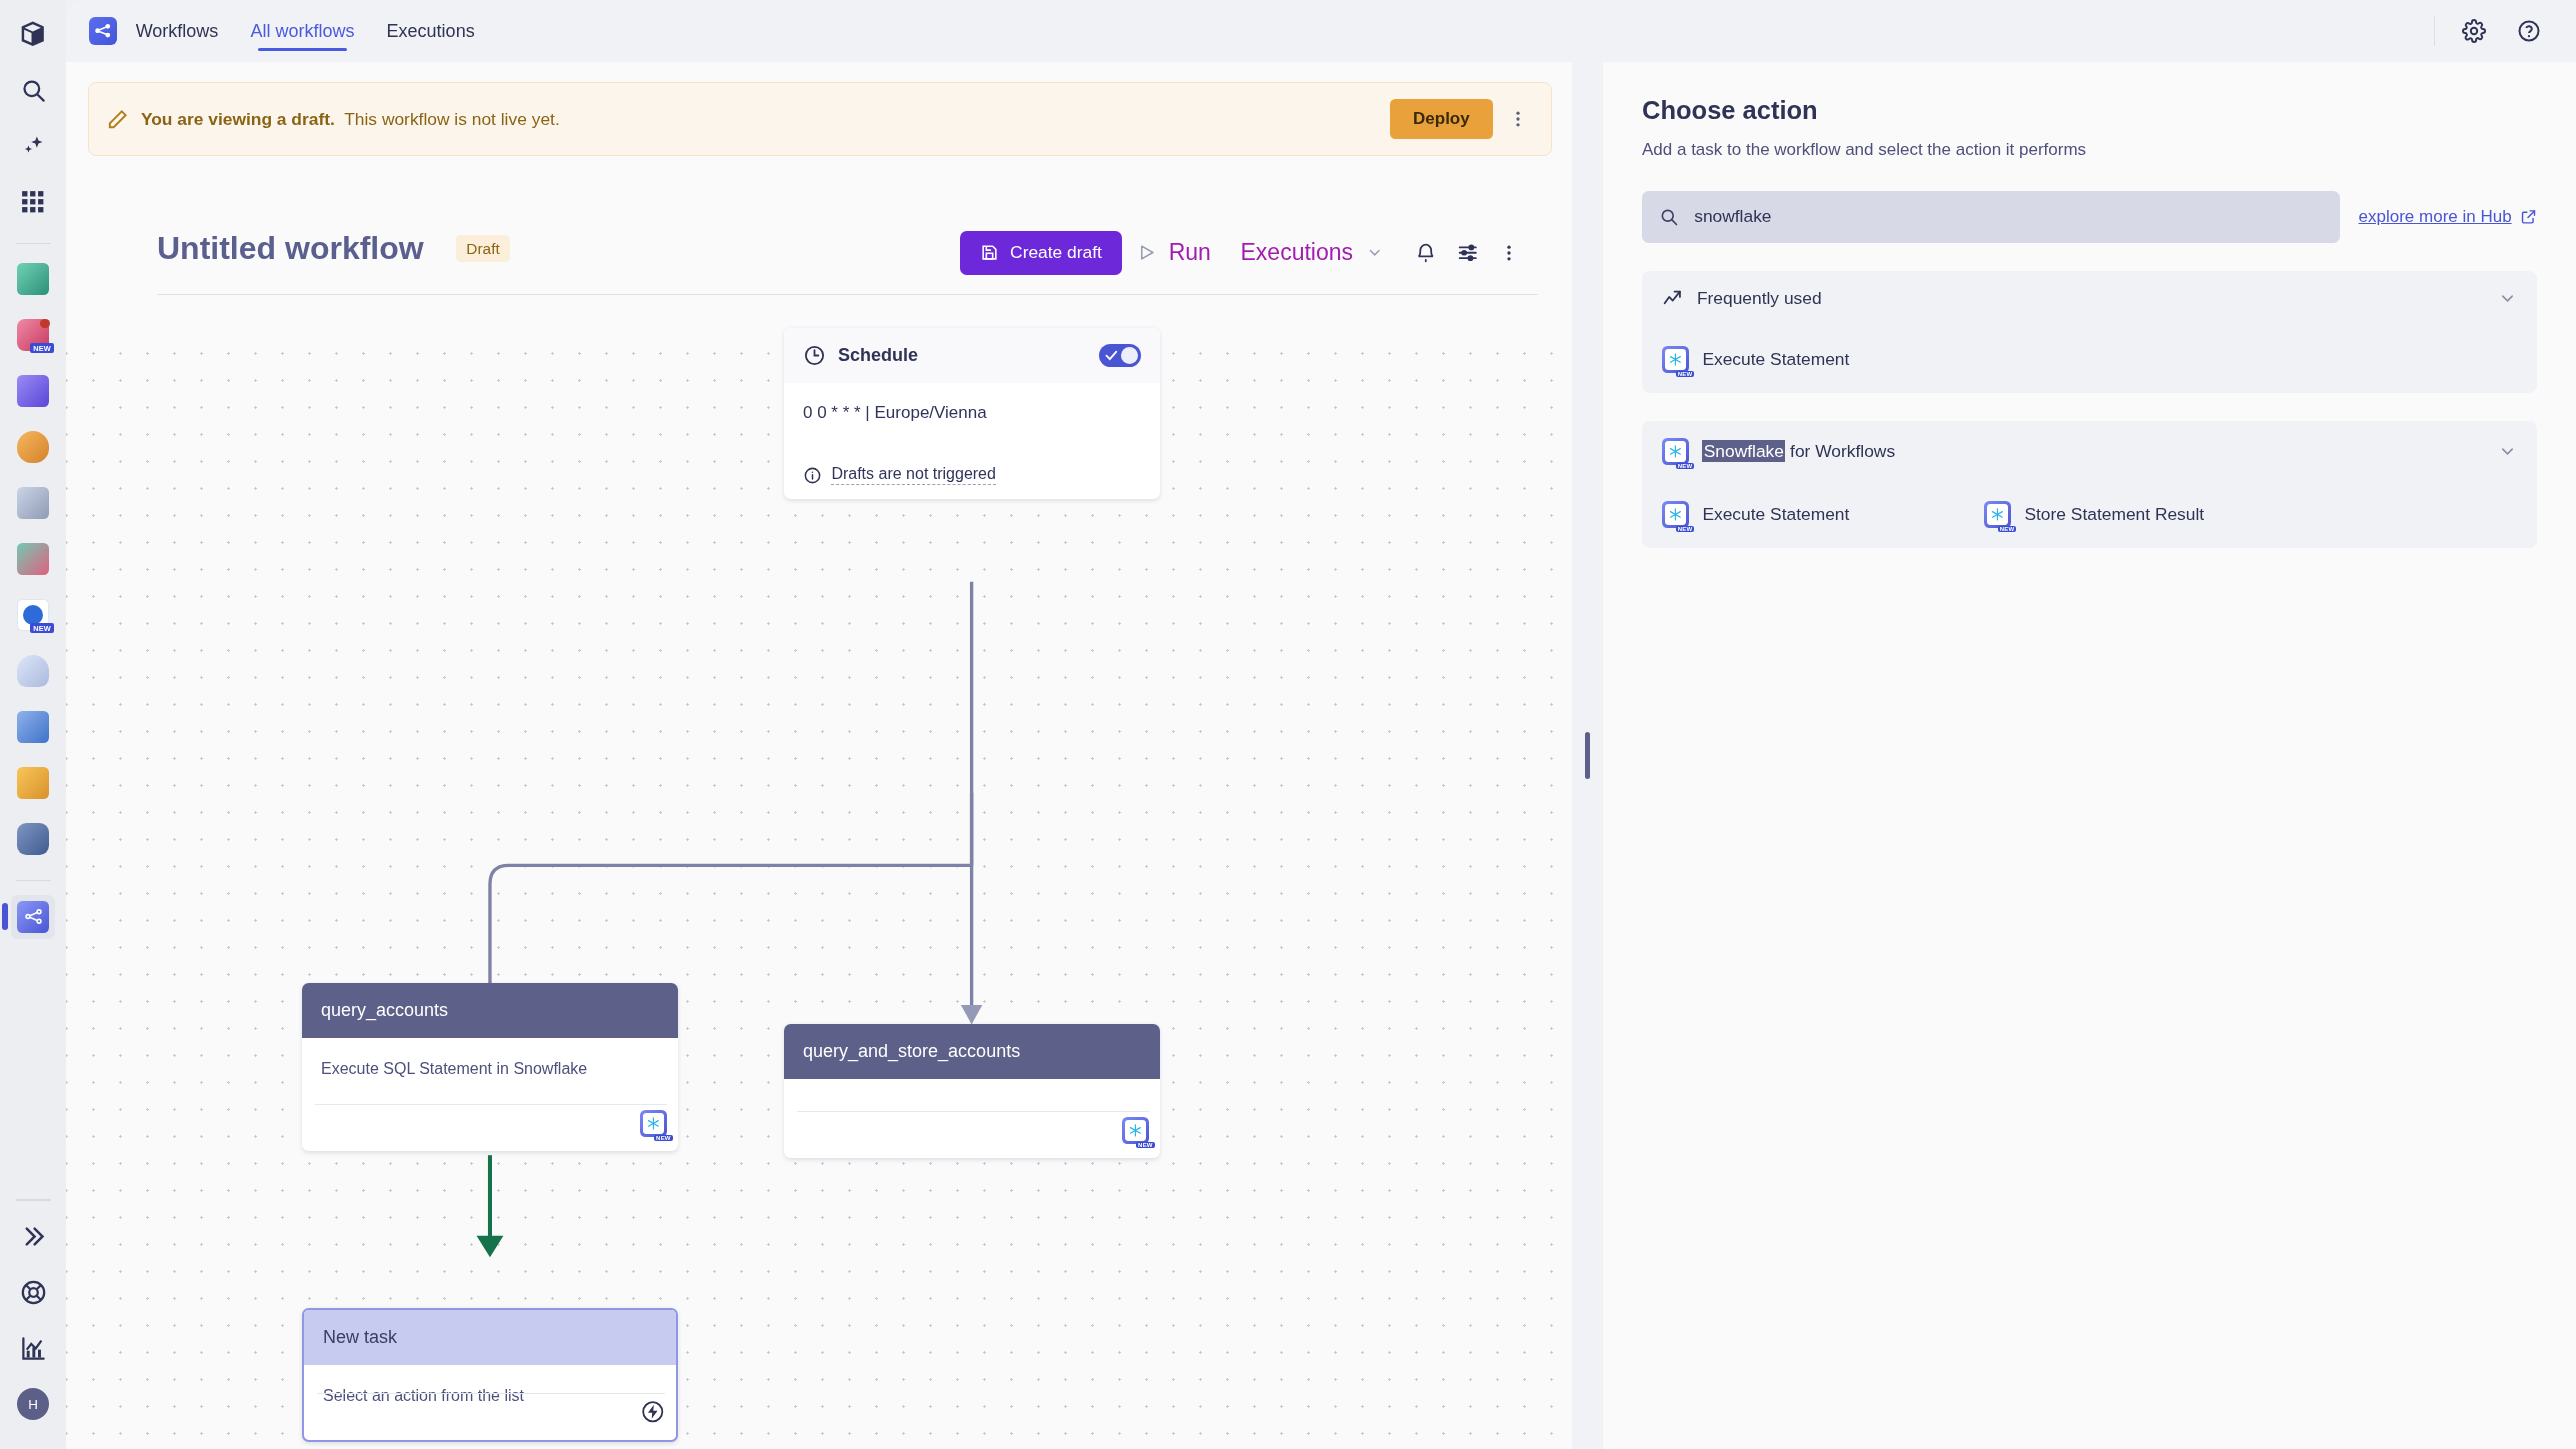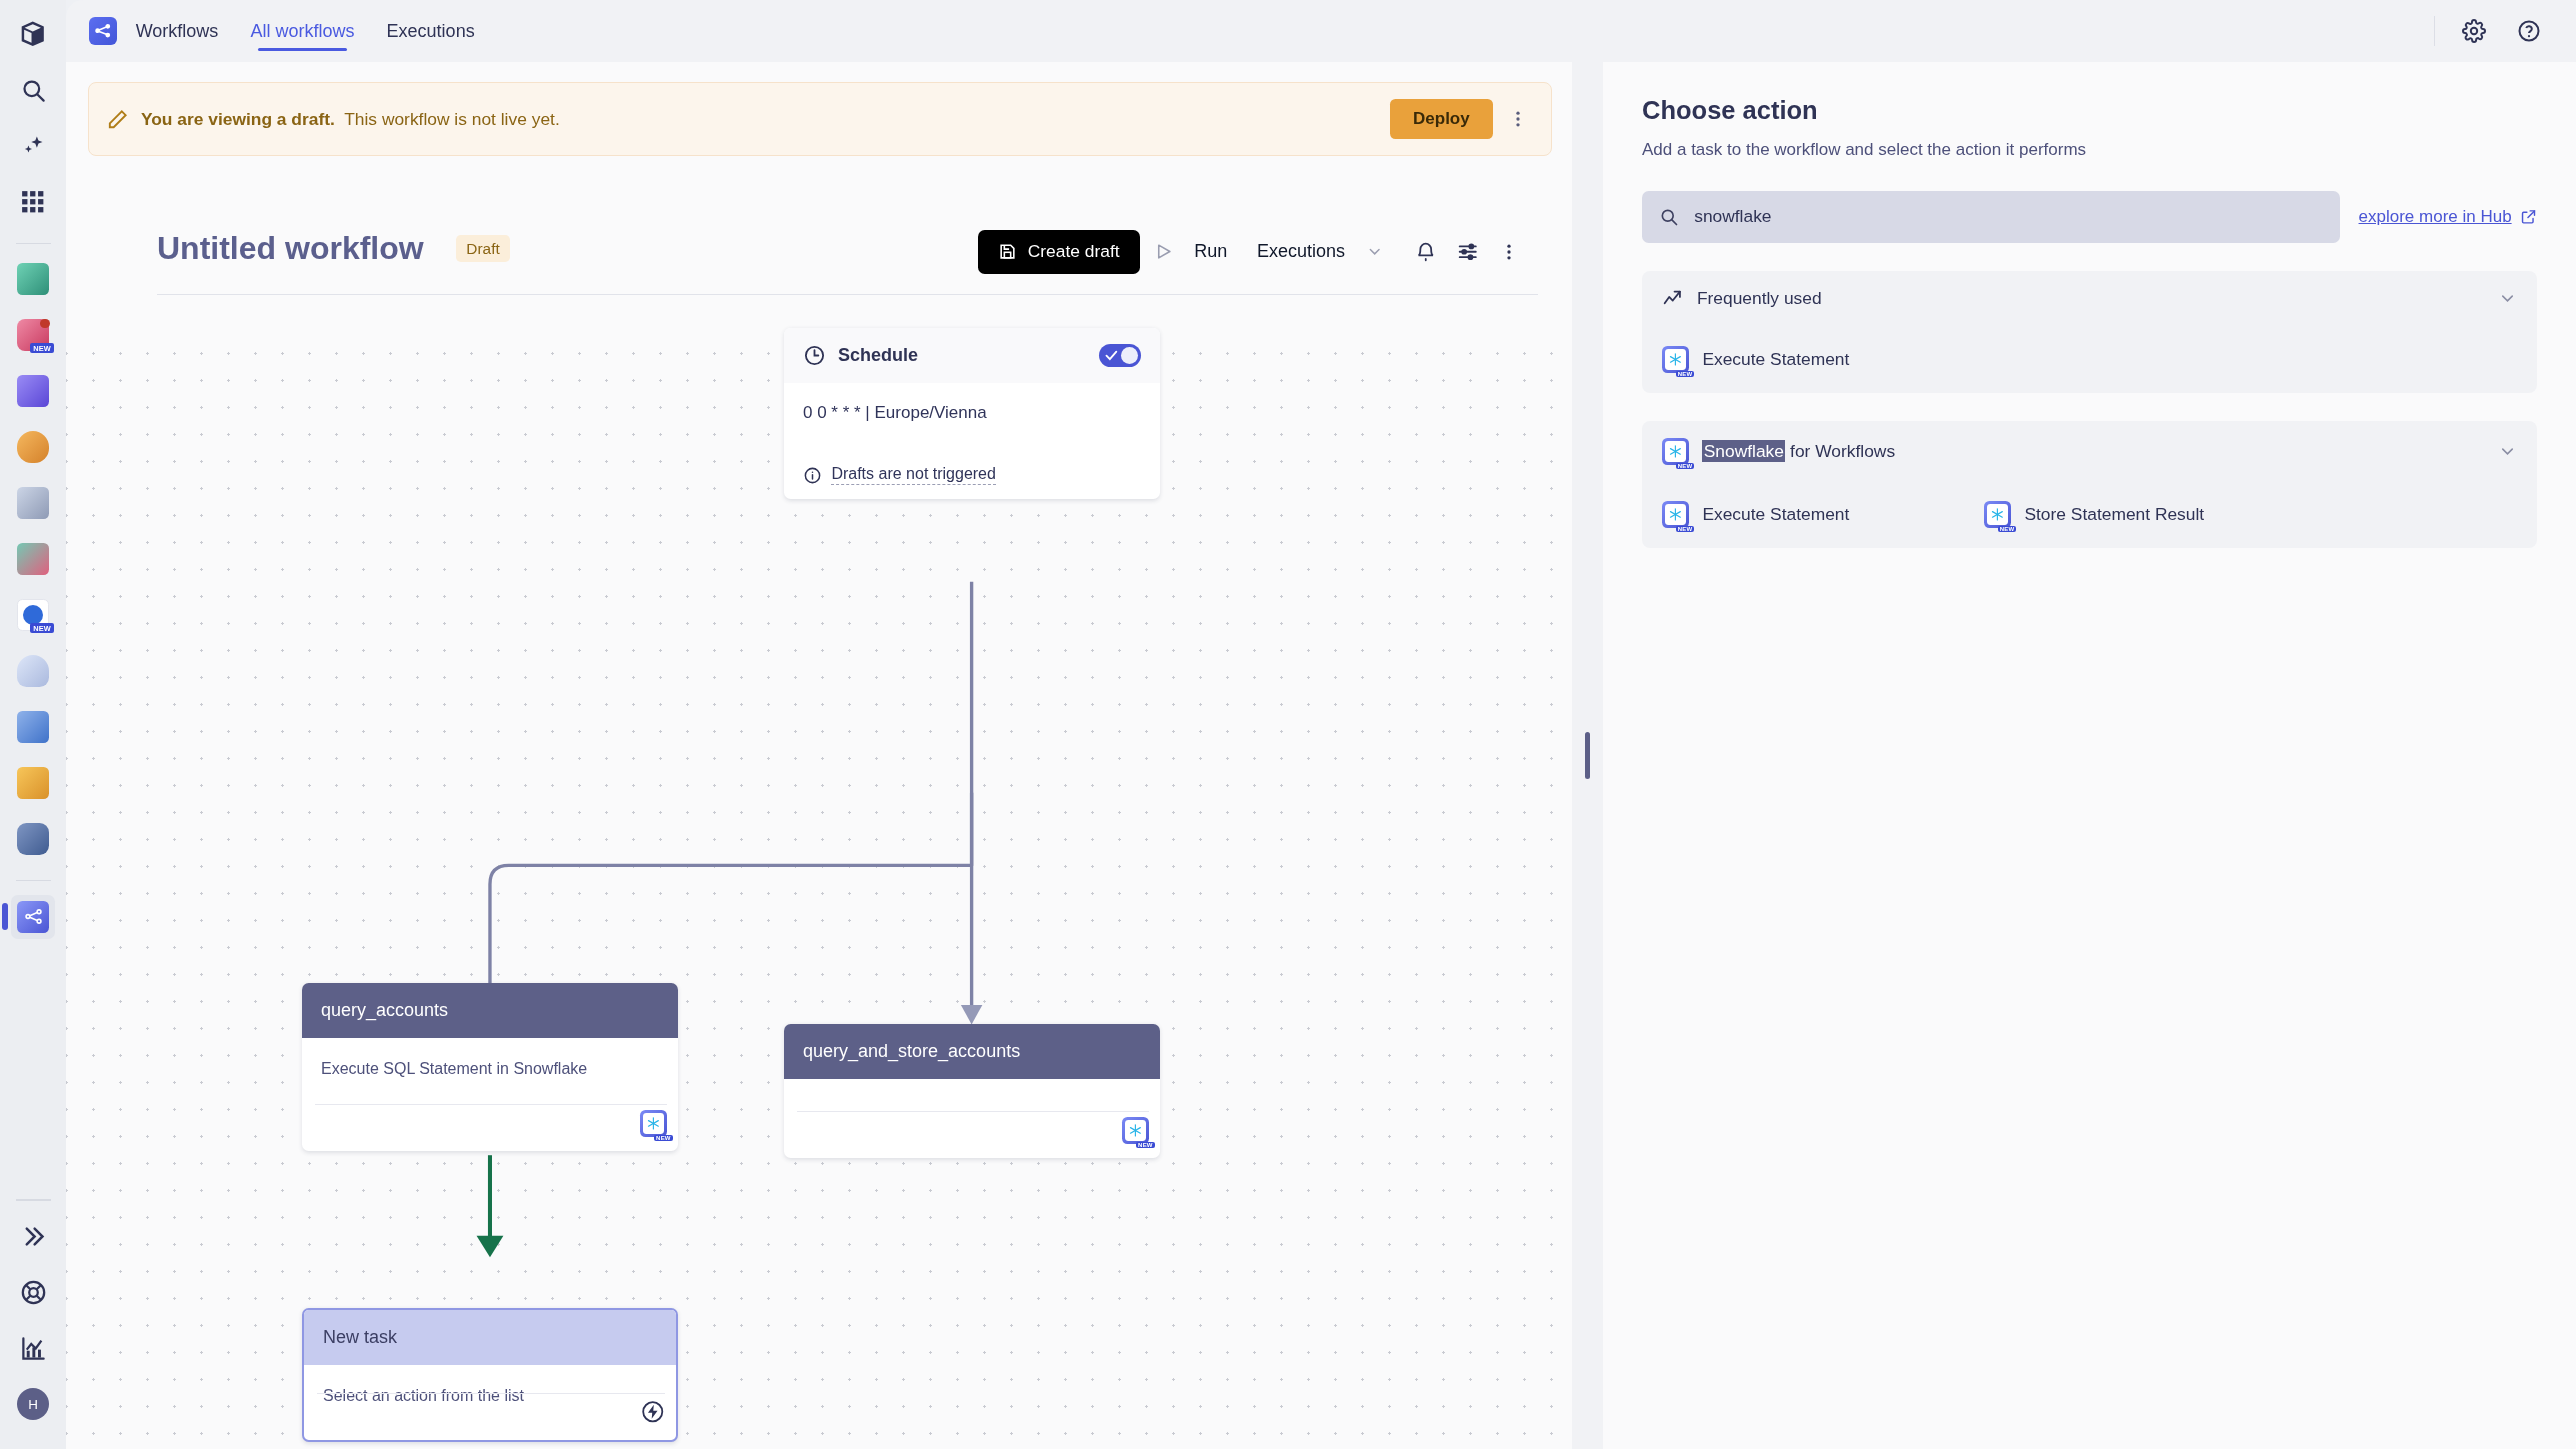--- a/index.html
+++ b/index.html
@@ -101,27 +101,27 @@
   .wf-title { font-size: 32px; font-weight: 700; color: #5b5f8d; }
   .wf-chip {
     margin-left: 32px; background: #fbeeda; color: #8a6414;
     font-size: 15.4px; padding: 4.7px 10.7px; border-radius: 4.7px;
   }
   .wf-actions {
     position: absolute; right: 47px; top: 168px;
     display: flex; align-items: center; gap: 0;
   }
   .create-draft {
-    background: #000000; color: #fff; font-size: 17.4px; font-weight: 400;
+    background: #6d28d9; color: #fff; font-size: 17.4px; font-weight: 400;
     border: none; border-radius: 6.7px; padding: 11.4px 20px;
     display: flex; align-items: center; gap: 10.7px; cursor: pointer;
   }
   .ghost-btn {
-    background: none; border: none; font-size: 18px; color: #0f172a;
-    padding: 9.4px 14.8px; display: flex; align-items: center; gap: 21px; cursor: pointer;
+    background: none; border: none; font-size: 23px; color: #a21caf;
+    padding: 9.4px 14.8px; display: flex; align-items: center; gap: 13px; cursor: pointer;
   }
   .hr-line { position: absolute; left: 91px; right: 34px; top: 232px; height: 1.3px; background: #e1e3ea; }
 
   .meta-row { position: absolute; left: 90px; top: 251px; display: flex; align-items: center; gap: 25.5px; }
   .meta-item { display: flex; align-items: center; gap: 8px; cursor: pointer; }
   .meta-text { font-size: 16px; color: #3e4161; border-bottom: 1.3px dashed #9b9eb4; padding-bottom: 2px; }
   .meta-text.warn { color: #3e4161; }
 
   .canvas {
     position: absolute; left: 0; top: 241px; right: 0; bottom: 0;

